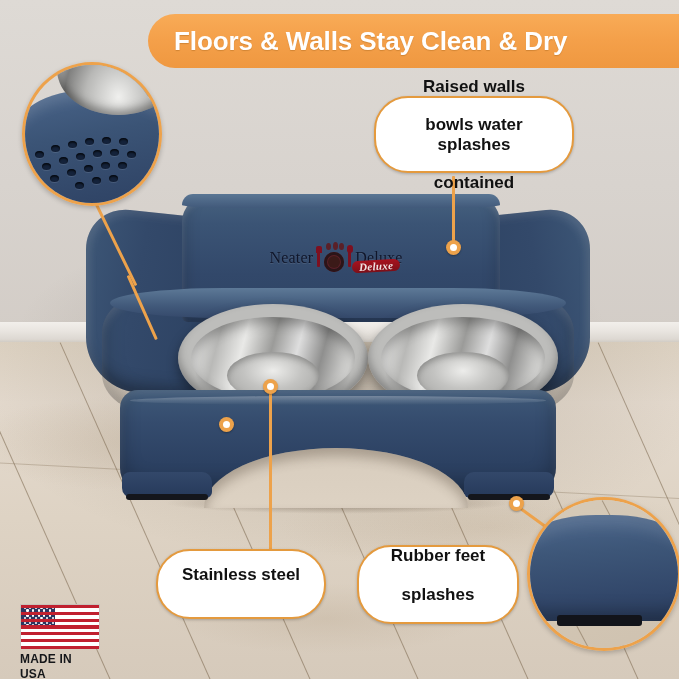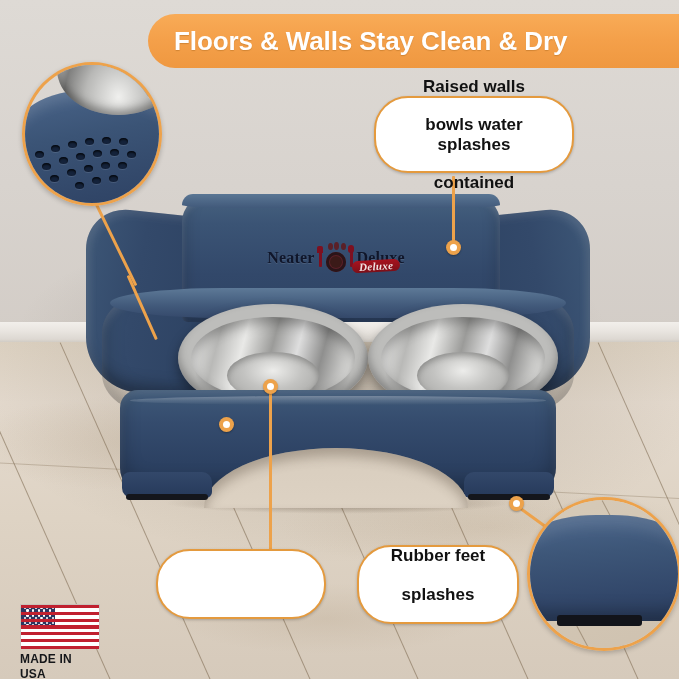--- a/index.html
+++ b/index.html
@@ -88,21 +88,21 @@
       box-shadow:inset 0 6px 12px rgba(0,0,0,.30);}
   .bowl::after{content:"";position:absolute;left:26%;top:44%;width:48%;height:44%;border-radius:50%;
       background:radial-gradient(ellipse at 50% 40%,#ededeb 0%,#c3c3c1 45%,#a0a09e 100%);
       box-shadow:inset 0 3px 6px rgba(0,0,0,.25);}
   #bowl-left{left:92px;}
   #bowl-right{left:282px;}
 
   
   #logo{position:absolute;left:160px;top:44px;width:180px;height:36px;
       display:flex;align-items:center;justify-content:center;gap:2px;}
-  .logo-word{font-family:"Liberation Serif",serif;font-size:16px;font-weight:700;color:#10162a;
+  .logo-word{font-family:"Liberation Serif",serif;font-size:16px;font-weight:400;color:#10162a;
       text-shadow:0 1px 0 rgba(255,255,255,.10);letter-spacing:.2px;}
   .logo-mark{position:relative;width:36px;height:30px;margin:0 1px;}
   .logo-util{position:absolute;top:5px;width:3px;height:19px;border-radius:1px;background:#7d1020;}
   .logo-util.l{left:1px;} .logo-util.r{right:1px;}
   .logo-util.l::before{content:"";position:absolute;left:-1.5px;top:-2px;width:6px;height:7px;
       border-radius:2px 2px 0 0;background:#7d1020;}
   .logo-util.r::before{content:"";position:absolute;left:-1.5px;top:-3px;width:6px;height:8px;
       border-radius:3px;background:#7d1020;}
   .paw-pad{position:absolute;border-radius:50%;background:#5a2028;}
   .logo-bowl{position:absolute;left:8px;top:9px;width:20px;height:20px;border-radius:50%;
@@ -297,21 +297,21 @@
   <div class="callout" id="co-walls">
     <span>
       <span>Raised walls</span><br>
       <span>bowls water splashes</span><br>
       <span>contained</span>
     </span>
   </div>
 
   <div class="callout" id="co-bowls">
     <span>
-      <br>
+      <span>Stainless steel</span><br>
     </span>
   </div>
 
   <div class="callout" id="co-feet">
     <span>
       <span>Rubber feet</span><br>
       <span>splashes</span><br>
     </span>
   </div>
 

